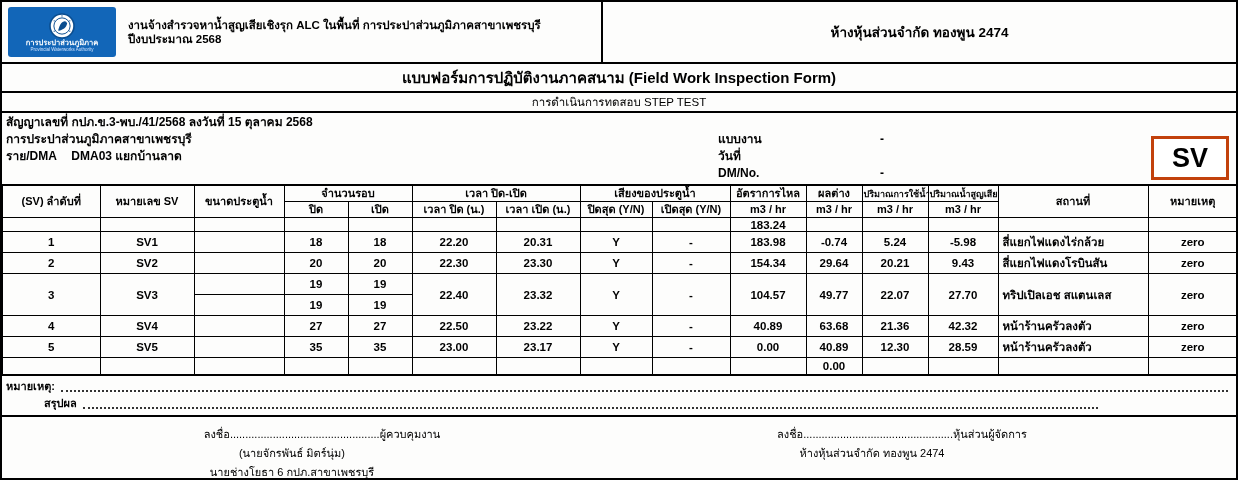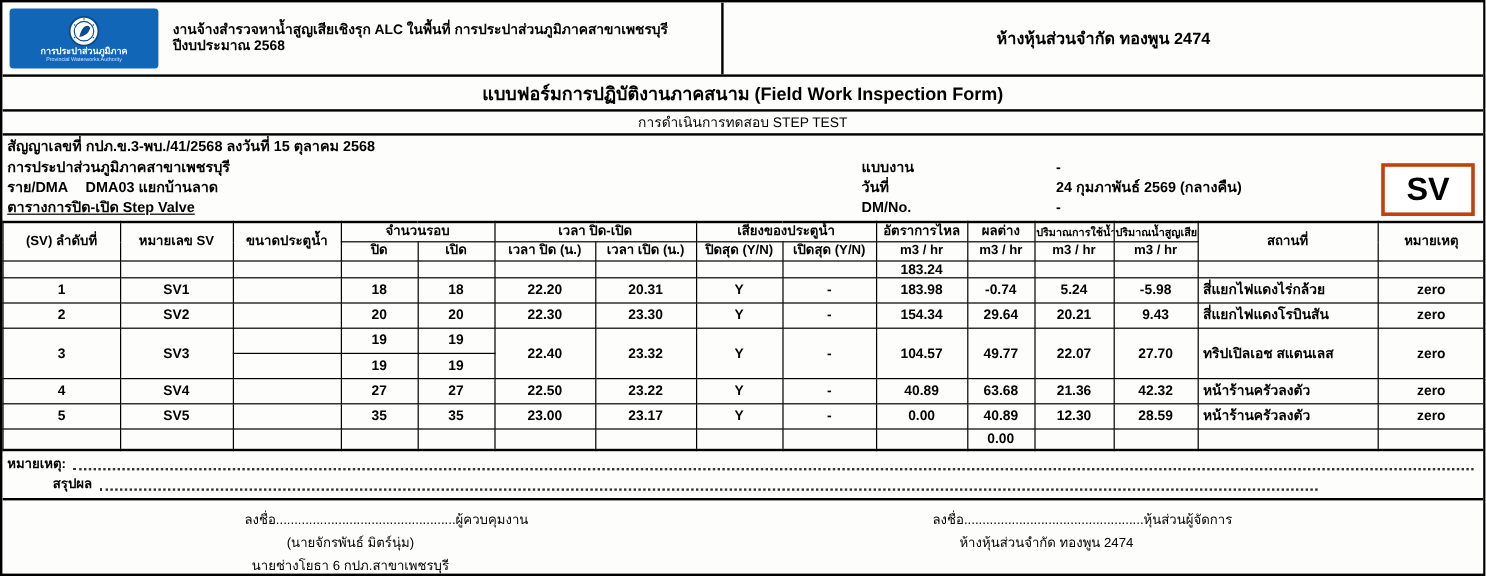--- a/index.html
+++ b/index.html
@@ -3,21 +3,21 @@
 <meta charset="utf-8">
 <style>
   html,body{margin:0;padding:0;background:#e8e8e8;font-family:"Liberation Sans",sans-serif;}
   .page{position:relative;width:1238px;height:480px;background:#fdfdfc;color:#000;
         border:2px solid #000;box-sizing:border-box;overflow:hidden;}
   
   .top-band{display:flex;height:60px;border-bottom:2px solid #000;}
   .top-left{width:601px;border-right:2px solid #000;display:flex;align-items:center;box-sizing:border-box;padding:4px 6px;}
   .top-right{flex:1;display:flex;align-items:center;justify-content:center;
              font-weight:bold;font-size:13.5px;}
-  .logo{width:124px;height:50px;background:#1266b8;border-radius:3px;flex:0 0 auto;
+  .logo{width:108px;height:50px;background:#1266b8;border-radius:3px;flex:0 0 auto;
         display:flex;flex-direction:column;align-items:center;justify-content:center;padding:2px 0;box-sizing:border-box;}
   .emblem-svg{width:26px;height:26px;display:block;}
   .logo-text{color:#fff;font-weight:bold;font-size:7.5px;line-height:8px;white-space:nowrap;}
   .logo-subtext{color:#cfe3ff;font-size:4.5px;line-height:5px;white-space:nowrap;}
   .project-text{margin-left:12px;font-weight:bold;font-size:11.5px;line-height:14px;}
   
   .title-row{height:27px;border-bottom:2px solid #000;display:flex;align-items:center;justify-content:center;
              font-weight:bold;font-size:15px;}
   .subtitle-row{height:18px;border-bottom:2px solid #000;display:flex;align-items:center;justify-content:center;
              font-weight:normal;font-size:11.5px;}
@@ -86,26 +86,24 @@
   <div class="subtitle-row">การดำเนินการทดสอบ STEP TEST</div>
 
   <div class="info-section">
     <div class="info-left">
       <div>สัญญาเลขที่ กปภ.ข.3-พบ./41/2568 ลงวันที่ 15 ตุลาคม 2568</div>
       <div>การประปาส่วนภูมิภาคสาขาเพชรบุรี</div>
       <div>
         <span class="dma-label">ราย/DMA</span>
         <span>DMA03 แยกบ้านลาด</span>
       </div>
-      <div class="info-caption">ตารางการปิด-เปิด Step Valve</div>
     </div>
     <div class="info-right-label" style="top:18px">แบบงาน</div>
     <div class="info-right-value" style="top:18px">-</div>
     <div class="info-right-label" style="top:35px">วันที่</div>
-    <div class="info-right-value" style="top:35px">24 กุมภาพันธ์ 2569 (กลางคืน)</div>
     <div class="info-right-label" style="top:52px">DM/No.</div>
     <div class="info-right-value" style="top:52px">-</div>
     <div class="sv-box">SV</div>
   </div>
 
   <table class="sv-table">
     <colgroup>
       <col style="width:98px">
         <col style="width:94px">
         <col style="width:90px">

